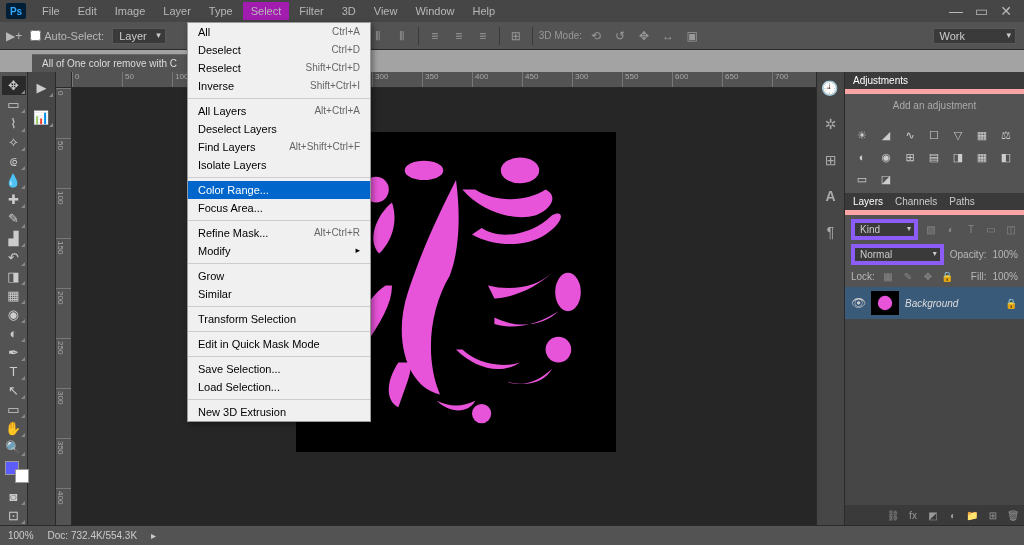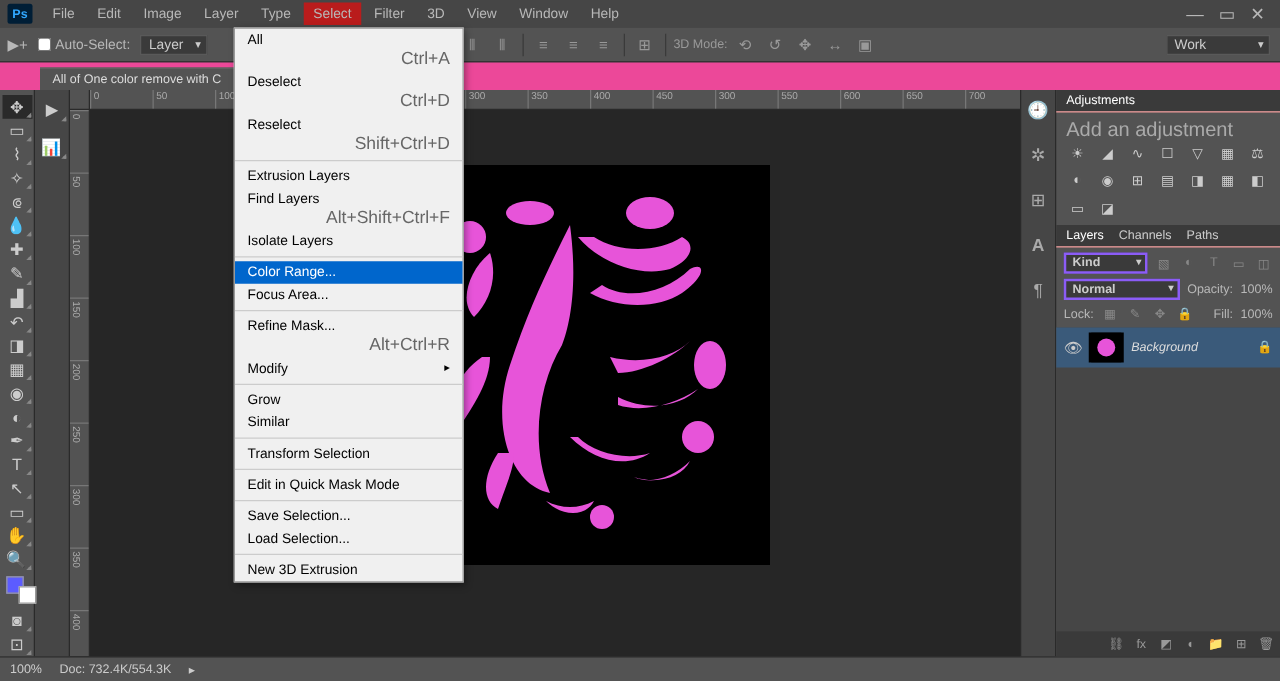--- a/index.html
+++ b/index.html
@@ -1,37 +1,37 @@
 <!DOCTYPE html>
 <html><head>
 <meta charset="utf-8">
 <style>
 * { margin: 0; padding: 0; box-sizing: border-box; font-family: "Segoe UI", Tahoma, sans-serif; user-select: none; }
 body { background: #323232; color: #b8b8b8; font-size: 11px; overflow: hidden; width: 1024px; height: 545px; }
 .titlebar { background: #464646; height: 22px; display: flex; align-items: center; padding: 0 6px; }
 .ps-logo { width: 20px; height: 16px; background: #001e36; color: #31a8ff; font-weight: bold; font-size: 10px; display: flex; align-items: center; justify-content: center; border-radius: 2px; margin-right: 8px; }
 .menubar { display: flex; gap: 2px; flex: 1; }
 .menu-item { padding: 3px 8px; cursor: pointer; }
-.menu-item.active { background: #b91c1c; }
+.menu-item.active { background: #a21caf; }
 .winctrl { display: flex; gap: 12px; padding-right: 6px; }
 .winctrl span { cursor: pointer; font-size: 14px; line-height: 14px; }
 
 .optionsbar { background: #535353; height: 28px; display: flex; align-items: center; padding: 0 6px; gap: 8px; border-bottom: 1px solid #2a2a2a; position: relative; }
 .optionsbar .arrow { font-size: 12px; }
 .opt-check { display: flex; align-items: center; gap: 3px; }
 .opt-check input { width: 11px; height: 11px; }
 .opt-select { background: #3a3a3a; border: 1px solid #595959; padding: 1px 18px 1px 6px; font-size: 11px; color: #ccc; position: relative; }
 .opt-select::after { content: "▾"; position: absolute; right: 4px; top: 1px; font-size: 9px; }
 .opt-icons { display: flex; gap: 4px; align-items: center; }
 .opt-icon { width: 20px; height: 18px; display: flex; align-items: center; justify-content: center; color: #999; font-size: 12px; }
 .opt-sep { width: 1px; height: 18px; background: #3a3a3a; margin: 0 2px; }
 .workspace-select { position: absolute; right: 8px; background: #3a3a3a; border: 1px solid #595959; padding: 1px 50px 1px 6px; font-size: 11px; color: #ccc; }
 .workspace-select::after { content: "▾"; position: absolute; right: 4px; top: 1px; font-size: 9px; }
 
-.tabbar { background: #ec4899; height: 22px; display: flex; align-items: flex-end; padding-left: 32px; position: relative; }
+.tabbar { background: #a3a3a3; height: 22px; display: flex; align-items: flex-end; padding-left: 32px; position: relative; }
 .doctab { background: #535353; padding: 3px 20px 3px 10px; font-size: 10px; color: #ddd; border-top: 1px solid #666; position: relative; }
 
 .main-area { display: flex; height: calc(100% - 22px - 28px - 22px - 20px); position: relative; }
 
 .tools-left { width: 28px; background: #535353; display: flex; flex-direction: column; align-items: center; padding-top: 4px; gap: 0px; border-right: 1px solid #2a2a2a; }
 .tools-left2 { width: 28px; background: #464646; display: flex; flex-direction: column; align-items: center; padding-top: 4px; gap: 8px; border-right: 1px solid #2a2a2a; }
 .tool { width: 24px; height: 22px; display: flex; align-items: center; justify-content: center; color: #ccc; font-size: 13px; cursor: pointer; position: relative; }
 .tool.sel { background: #2a2a2a; }
 .tool::after { content: ""; position: absolute; bottom: 1px; right: 1px; border: 2px solid transparent; border-bottom-color: #888; border-right-color: #888; width: 0; height: 0; }
 .color-swatch { width: 18px; height: 18px; margin-top: 4px; position: relative; }
@@ -44,38 +44,38 @@
 .ruler-v { position: absolute; top: 16px; left: 0; width: 16px; bottom: 0; background: #535353; border-right: 1px solid #2a2a2a; display: flex; flex-direction: column; overflow: hidden; font-size: 8px; color: #aaa; }
 .ruler-v div { height: 50px; flex-shrink: 0; border-top: 1px solid #777; padding-top: 2px; writing-mode: vertical-lr; }
 .ruler-corner { position: absolute; top: 0; left: 0; width: 16px; height: 16px; background: #535353; border-right: 1px solid #2a2a2a; border-bottom: 1px solid #2a2a2a; }
 .canvas { position: absolute; top: 60px; left: 240px; width: 320px; height: 320px; background: #000; }
 .canvas svg { width: 100%; height: 100%; }
 
 .dropdown { position: absolute; top: 22px; left: 187px; width: 184px; background: #f0f0f0; color: #000; border: 1px solid #999; box-shadow: 2px 2px 6px rgba(0,0,0,0.4); z-index: 100; font-size: 11px; }
 .dd-item { padding: 3px 10px; display: flex; justify-content: space-between; cursor: pointer; }
 .dd-item.highlighted { background: #0066cc; color: #fff; }
 .dd-sep { height: 1px; background: #ccc; margin: 3px 0; }
-.dd-shortcut { color: #666; font-size: 14px; margin-top: 12px; }
+.dd-shortcut { color: #666; font-size: 10px; }
 .dd-sub::after { content: "▸"; font-size: 9px; }
 
 .right-stack { width: 28px; background: #464646; display: flex; flex-direction: column; align-items: center; padding-top: 6px; gap: 16px; border-left: 1px solid #2a2a2a; }
 .right-stack .ricon { width: 20px; height: 20px; display: flex; align-items: center; justify-content: center; color: #aaa; font-size: 14px; cursor: pointer; }
 
 .panels-right { width: 180px; background: #535353; display: flex; flex-direction: column; border-left: 1px solid #2a2a2a; }
-.panel-header { background: #3a3a3a; padding: 3px 8px; font-size: 10px; color: #ccc; border-bottom: 1px solid #fca5a5; display: flex; gap: 12px; }
+.panel-header { background: #3a3a3a; padding: 3px 8px; font-size: 10px; color: #ccc; border-bottom: 5px solid #fca5a5; display: flex; gap: 12px; }
 .panel-header .phtab { cursor: pointer; }
 .panel-header .phtab.active { color: #fff; }
 .panel-body { padding: 6px 8px; }
-.adj-title { font-size: 16px; color: #aaa; margin-bottom: 0; }
+.adj-title { font-size: 10px; color: #aaa; margin-bottom: 16px; text-align: center; }
 .adj-icons { display: flex; flex-wrap: wrap; gap: 6px; }
 .adj-icon { width: 18px; height: 16px; display: flex; align-items: center; justify-content: center; color: #ccc; font-size: 11px; cursor: pointer; }
 .layers-body { flex: 1; display: flex; flex-direction: column; }
 .layer-controls { padding: 4px 6px; display: flex; flex-direction: column; gap: 4px; font-size: 10px; }
 .layer-controls-row { display: flex; gap: 6px; align-items: center; }
-.lc-select { background: #3a3a3a; border: 2px solid #8b5cf6; padding: 1px 14px 1px 5px; font-size: 10px; color: #ccc; flex: 1; position: relative; font-weight: bold; }
+.lc-select { background: #3a3a3a; border: 4px solid #8b5cf6; padding: 1px 14px 1px 5px; font-size: 10px; color: #ccc; flex: 1; position: relative; }
 .lc-select::after { content: "▾"; position: absolute; right: 3px; top: 1px; font-size: 8px; }
 .lc-mini { width: 14px; height: 14px; display: flex; align-items: center; justify-content: center; color: #888; font-size: 10px; }
 .layer-list { flex: 1; background: #464646; }
 .layer-row { display: flex; align-items: center; padding: 4px 6px; gap: 6px; background: #3a5a7a; }
 .layer-eye { width: 14px; font-size: 12px; color: #ccc; }
 .layer-thumb { width: 28px; height: 24px; background: #000; display: flex; align-items: center; justify-content: center; }
 .layer-thumb svg { width: 100%; height: 100%; }
 .layer-name { font-style: italic; font-size: 10px; color: #ddd; flex: 1; }
 .layer-lock { font-size: 10px; color: #aaa; }
 .layer-footer { background: #3a3a3a; padding: 3px 4px; display: flex; justify-content: flex-end; gap: 6px; }
@@ -114,23 +114,31 @@
       <span class="dd-shortcut">Ctrl+A</span>
     </div>
     <div class="dd-item">
       <span>Deselect</span>
       <span class="dd-shortcut">Ctrl+D</span>
     </div>
     <div class="dd-item">
       <span>Reselect</span>
       <span class="dd-shortcut">Shift+Ctrl+D</span>
     </div>
-    <div class="dd-sep"></div>
-    <div class="dd-item">
-      <span>Extrusion Layers</span>
+    <div class="dd-item">
+      <span>Inverse</span>
+      <span class="dd-shortcut">Shift+Ctrl+I</span>
+    </div>
+    <div class="dd-sep"></div>
+    <div class="dd-item">
+      <span>All Layers</span>
+      <span class="dd-shortcut">Alt+Ctrl+A</span>
+    </div>
+    <div class="dd-item">
+      <span>Deselect Layers</span>
     </div>
     <div class="dd-item">
       <span>Find Layers</span>
       <span class="dd-shortcut">Alt+Shift+Ctrl+F</span>
     </div>
     <div class="dd-item">
       <span>Isolate Layers</span>
     </div>
     <div class="dd-sep"></div>
     <div class="dd-item highlighted">

